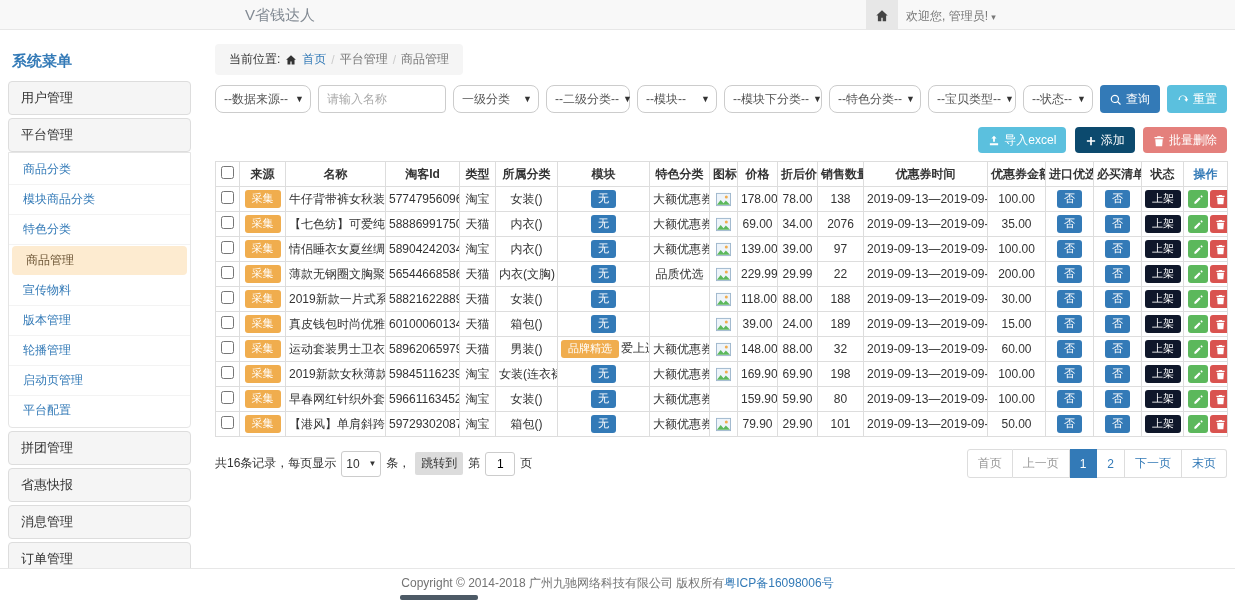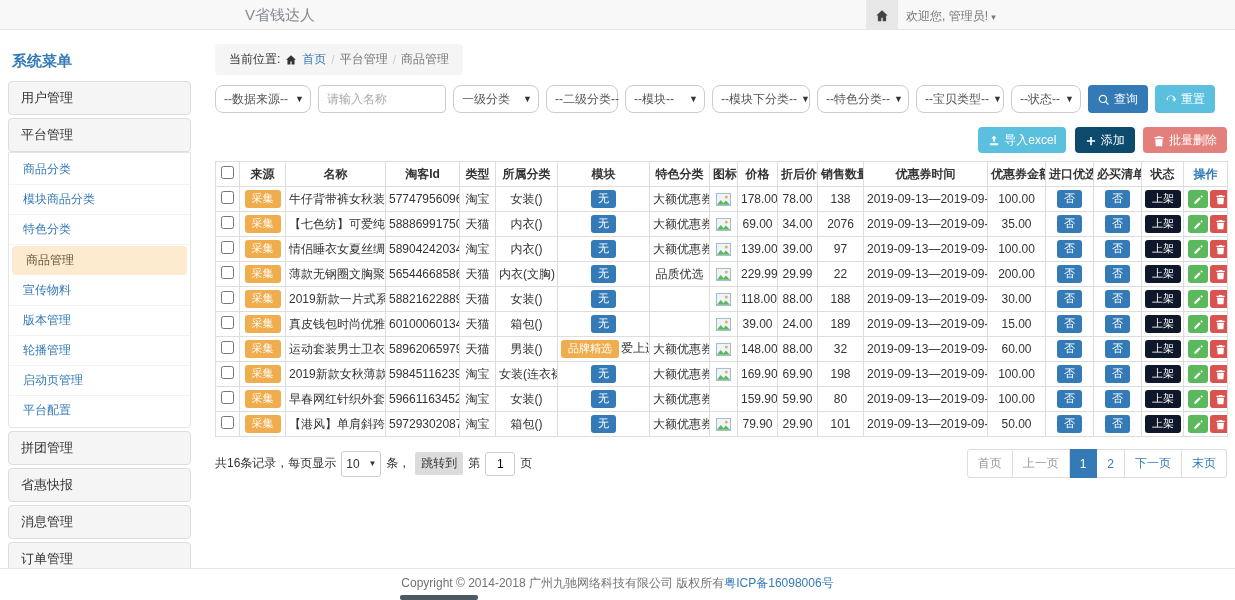--- a/index.html
+++ b/index.html
@@ -36,21 +36,21 @@
   .breadcrumb .bc-item { color:#777; }
 
   .filter-bar { display:flex; gap:7px; margin-top:10px; align-items:center; }
   .f-select { height:28px; border:1px solid #ccc; border-radius:8px; background:#fff; color:#555; display:flex; align-items:center; justify-content:space-between; padding:0 6px 0 8px; cursor:pointer; white-space:nowrap; }
   .f-select .sel-caret { font-size:9px; color:#333; margin-left:4px; }
   .f-input { height:28px; border:1px solid #ccc; border-radius:4px; padding:0 8px; color:#555; font-size:12px; font-family:inherit; }
   .f-input::placeholder { color:#aaa; }
   .filter-bar > :nth-child(1){ width:96px; }
   .filter-bar > :nth-child(2){ width:128px; }
   .filter-bar > :nth-child(3){ width:86px; }
-  .filter-bar > :nth-child(4){ width:72px; }
+  .filter-bar > :nth-child(4){ width:84px; }
   .filter-bar > :nth-child(5){ width:80px; }
   .filter-bar > :nth-child(6){ width:98px; }
   .filter-bar > :nth-child(7){ width:92px; }
   .filter-bar > :nth-child(8){ width:88px; }
   .filter-bar > :nth-child(9){ width:70px; }
   .btn { display:inline-flex; align-items:center; gap:4px; border:none; border-radius:4px; color:#fff; font-size:12px; font-family:inherit; padding:0 10px; height:28px; cursor:pointer; }
   .btn-primary { background:#337ab7; }
   .btn-info { background:#5bc0de; }
   .btn-success { background:#0c4a6e; }
   .btn-danger-soft { background:#e4807c; }

